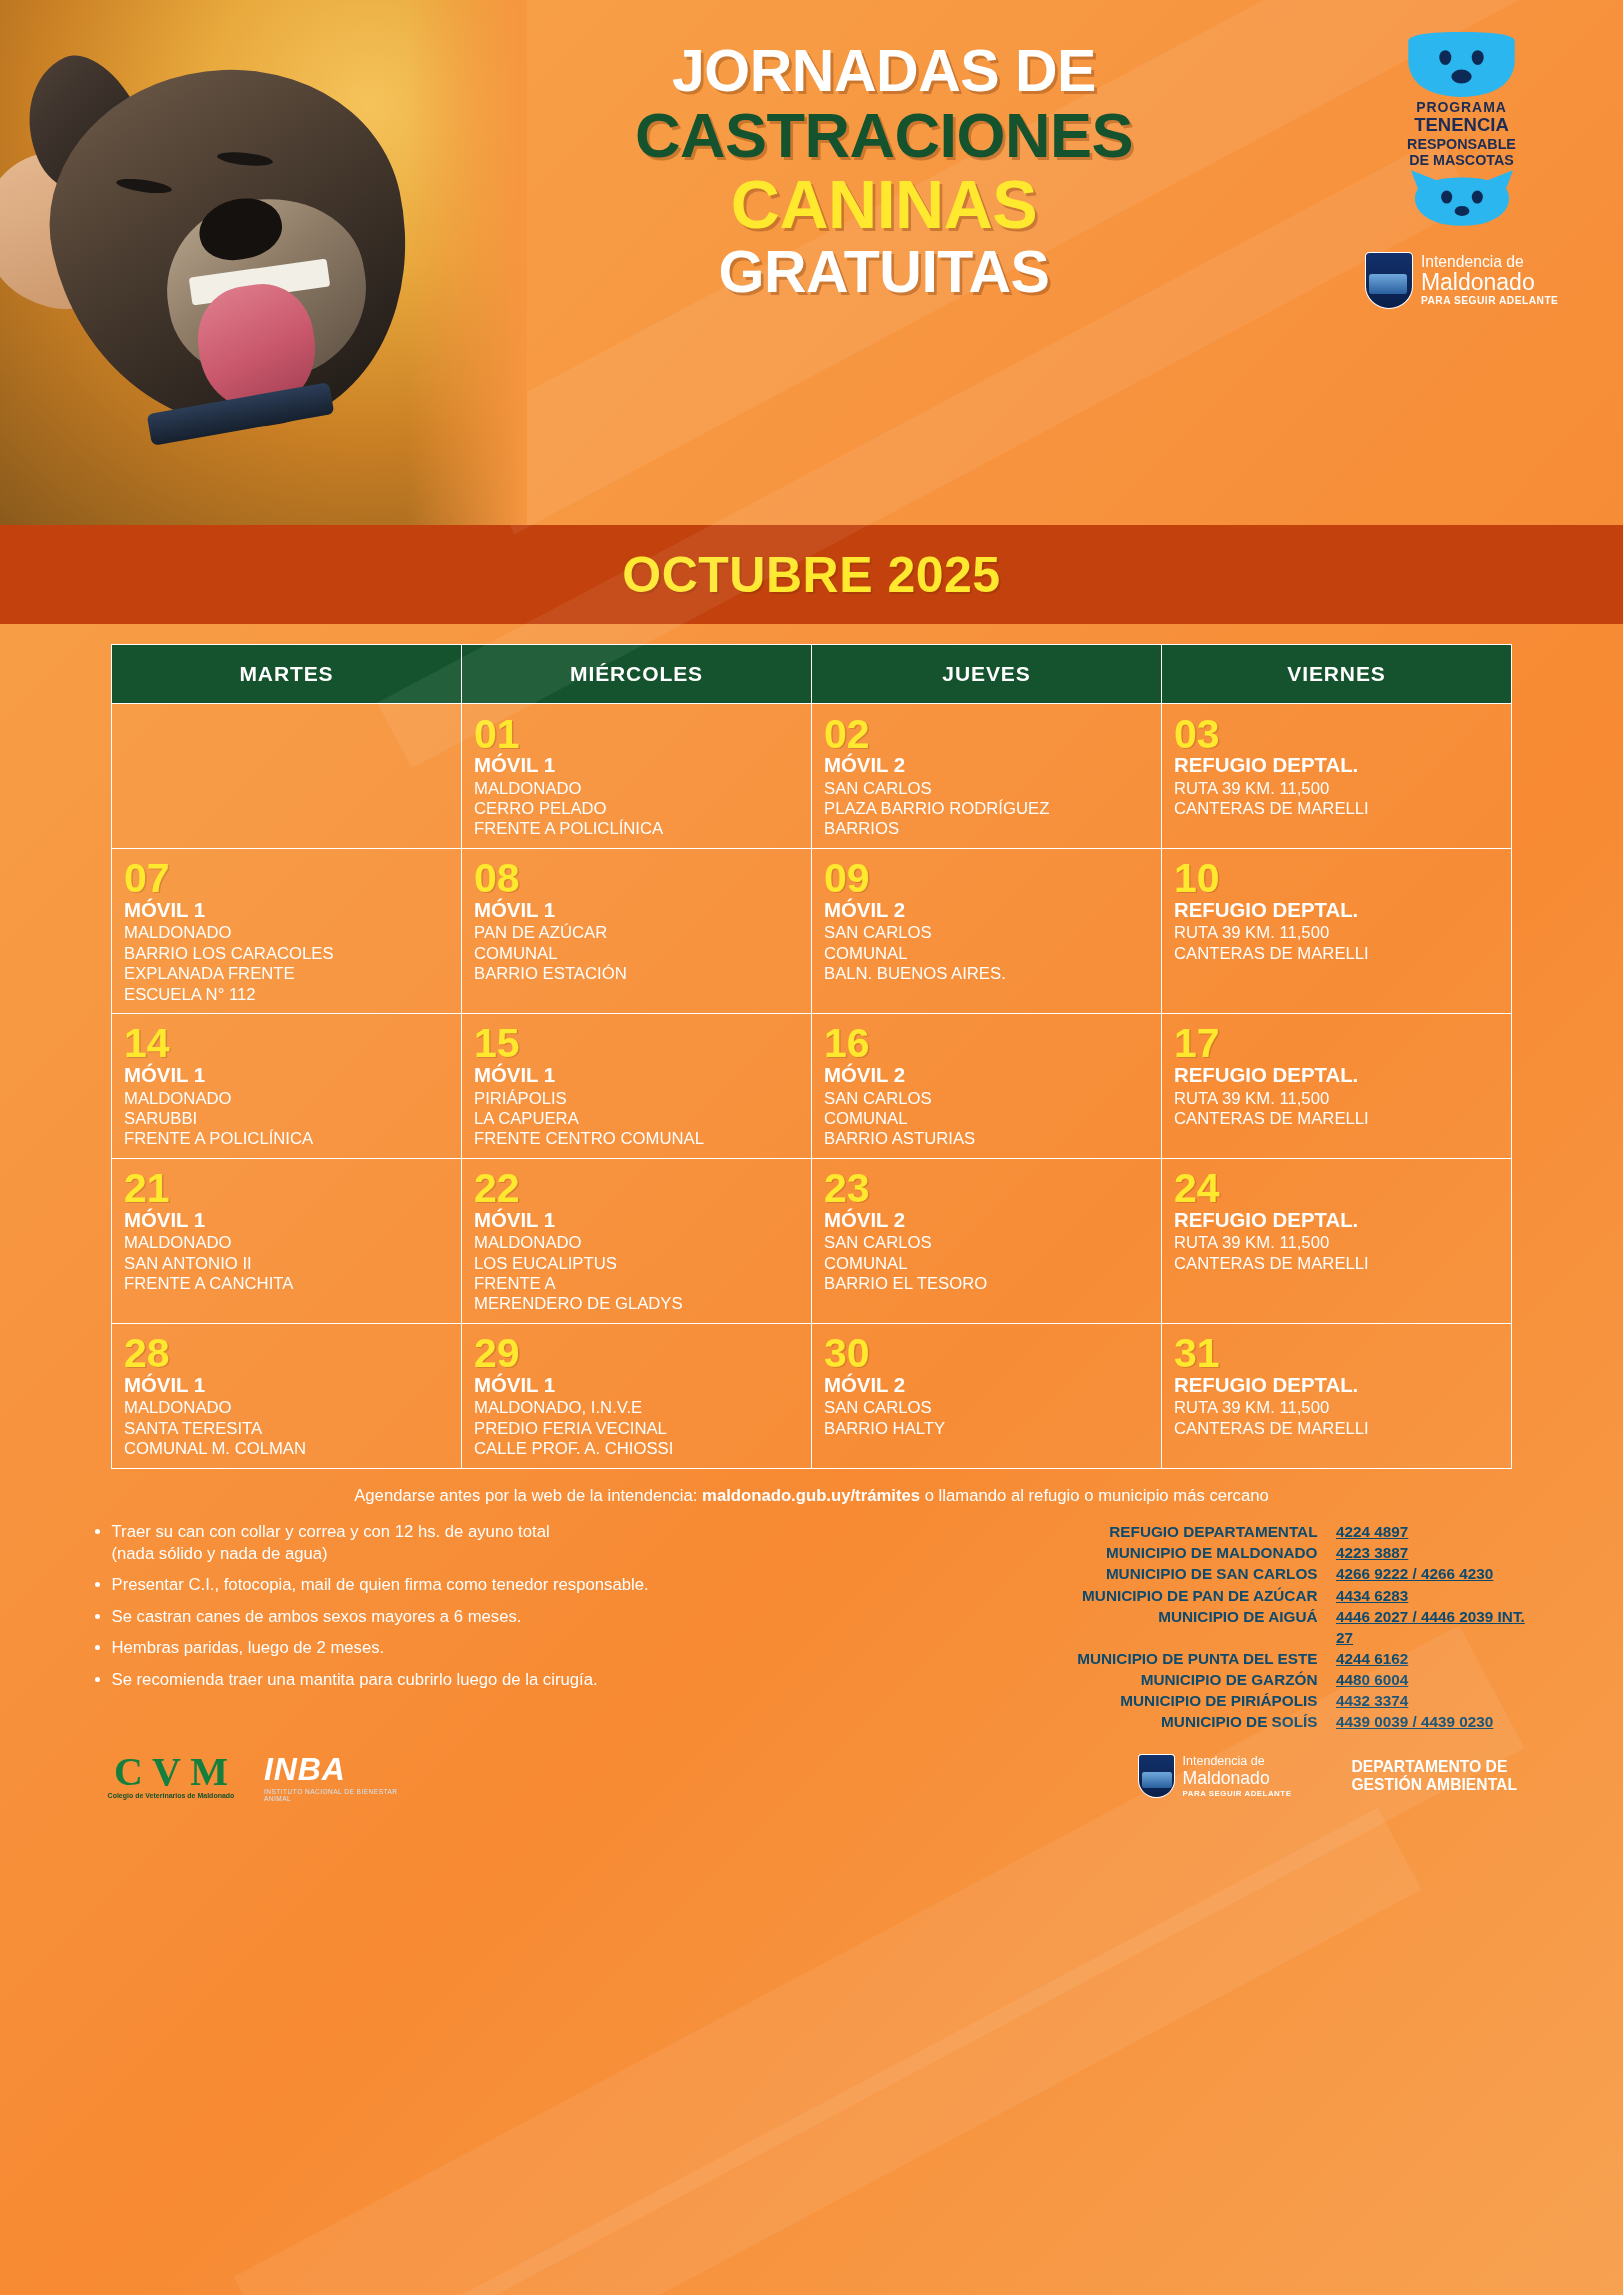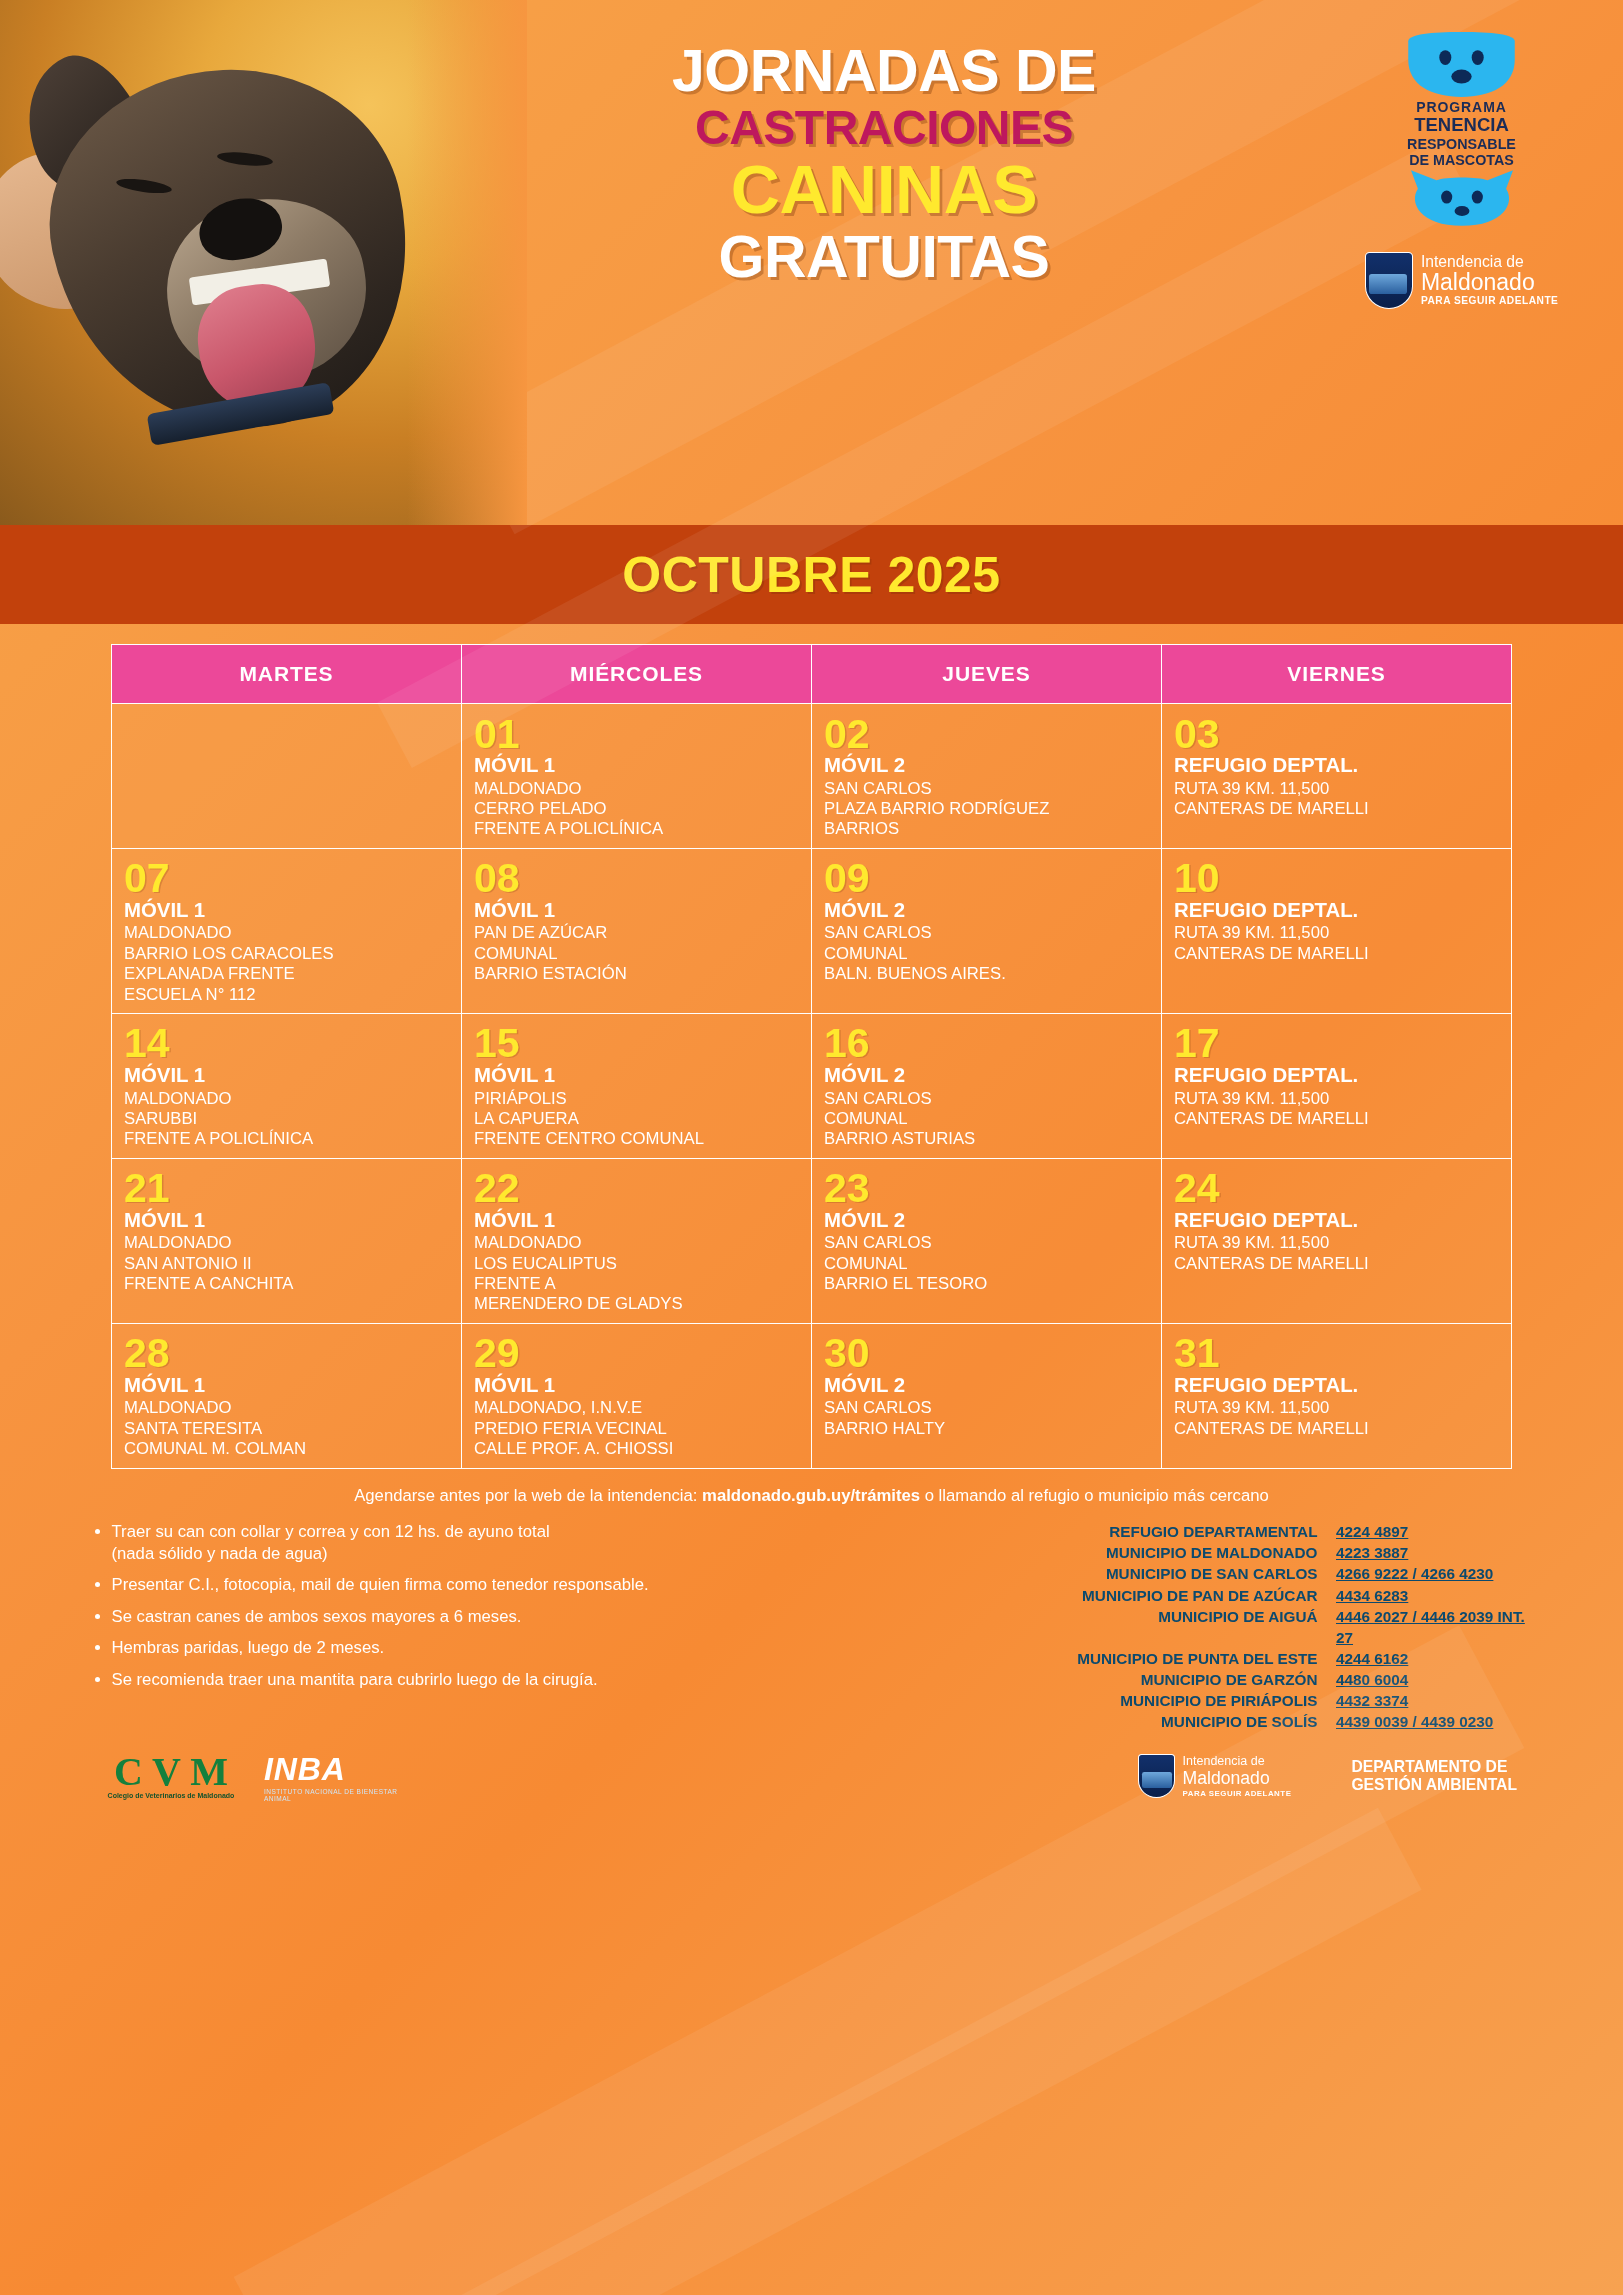--- a/index.html
+++ b/index.html
@@ -78,21 +78,21 @@
     position:absolute; right:0; top:0; width:120px; height:100%;
     background:linear-gradient(90deg, rgba(247,150,64,0) 0%, rgba(247,150,64,1) 100%);
   }
 
   .title-block { position:absolute; left:472px; top:42px; width:824px; text-align:center; }
   .t-line {
     font-weight:bold; letter-spacing:-0.5px; line-height:1.0;
     text-shadow: 2.8px 2.8px 0 rgba(120,55,10,0.35);
   }
   .t1 { font-size:59px; color:#ffffff; }
-  .t2 { font-size:48px; color:#be185d; margin-top:2.8px; }
+  .t2 { font-size:63px; color:#14532d; margin-top:2.8px; }
   .t3 { font-size:68px; color:#ffe92e; margin-top:3.7px; }
   .t4 { font-size:59px; color:#ffffff; margin-top:4.6px; }
 
   .logos-tr { position:absolute; right:32px; top:32px; width:259px; text-align:center; }
   .pet-logo-box { }
   .pet-dog-icon, .pet-cat-icon { display:block; margin:0 auto; }
   .pet-text { color:#1b2c57; font-weight:bold; line-height:1.12; margin:2.8px 0 1.9px;}
   .pet-text .l1 { font-size:14px; letter-spacing:0.9px;}
   .pet-text .l2 { font-size:18.5px; }
   .pet-text .l3 { font-size:14.3px;text-align:center; }
@@ -120,21 +120,21 @@
   }
   .month-bar .m {
     font-size:50px; font-weight:bold; color:#ffe92e; letter-spacing:0.5px;
     text-shadow:1.9px 1.9px 0 rgba(120,45,5,0.30);
   }
 
   
   .cal-wrap { margin:20.4px 111px 0 111px; }
   table.cal { width:100%; border-collapse:collapse; table-layout:fixed; }
   table.cal th {
-    background:#ec4899; color:#ffffff; font-size:21px; font-weight:bold;
+    background:#14532d; color:#ffffff; font-size:21px; font-weight:bold;
     letter-spacing:0.9px; height:59px; border:1.9px solid #ffffff;
   }
   table.cal td {
     border:1.9px solid #ffffff; vertical-align:top; height:143px;
     padding:10.2px 12px 8.3px 12px; background:rgba(255,255,255,0.02);
   }
   .daynum { font-size:41px; font-weight:bold; color:#ffe92e; line-height:0.95; margin-bottom:1.9px; text-shadow:1.4px 1.4px 0 rgba(120,55,10,0.22);}
   .movil { font-size:20.4px; font-weight:bold; color:#ffffff; line-height:1.05; margin-bottom:1.9px;}
   .dets { font-size:16.7px; color:#ffffff; line-height:1.22; }
 

